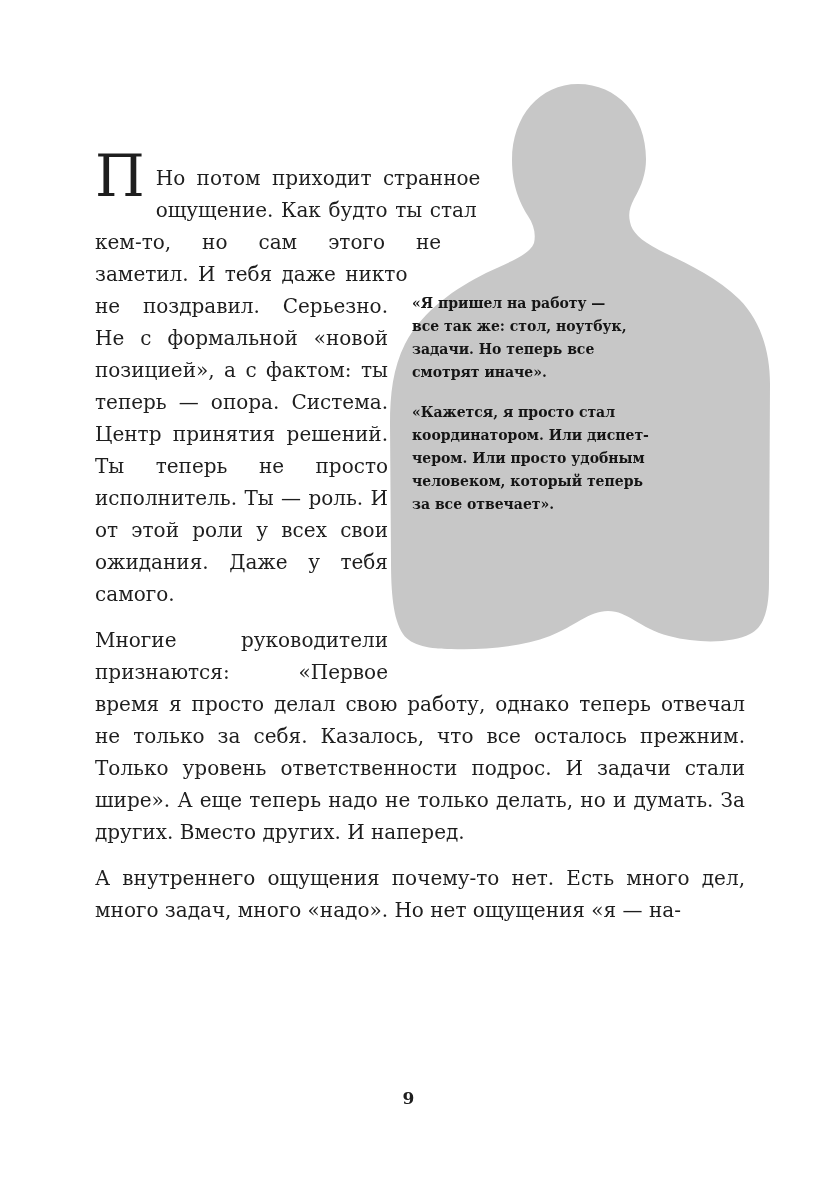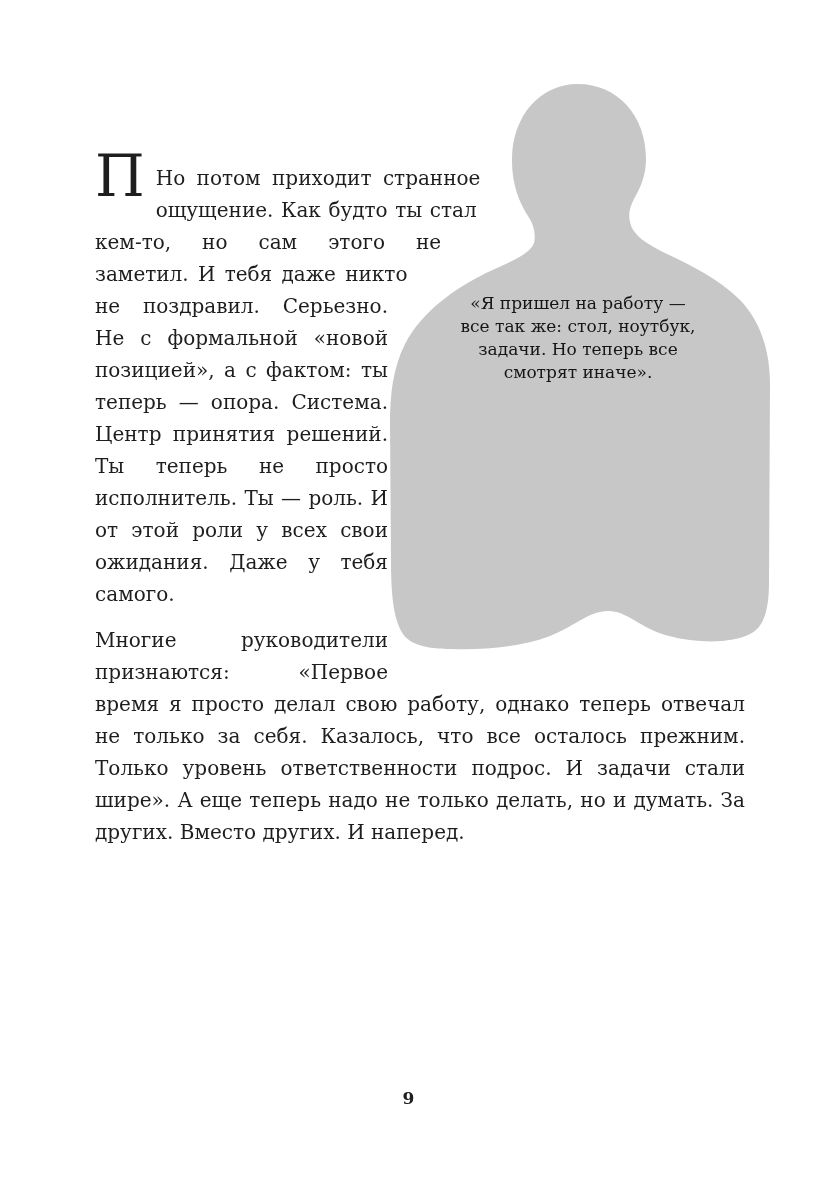--- a/index.html
+++ b/index.html
@@ -21,23 +21,22 @@
     left: 388px;
     top: 82px;
     width: 388px;
     height: 572px;
   }
   .quotes {
     position: absolute;
     left: 412px;
     top: 292px;
     width: 332px;
-    text-align: center;
-    font-weight: 400;
-    font-size: 17px;
+    font-weight: 700;
+    font-size: 14px;
     line-height: 23px;
     color: #151515;
   }
   .quote {
     margin: 0 0 17px 0;
     white-space: pre-line;
   }
   .content {
     position: absolute;
     left: 95px;
@@ -108,24 +107,30 @@
              C240,131 242,125 246,117
              C254,103 258,91 258,77
              C258,33 229,2 190,2 Z" fill="#c7c7c7"></path>
   </svg>
 
   <div class="quotes">
     <p class="quote">«Я пришел на работу —
 все так же: стол, ноутбук,
 задачи. Но теперь все
 смотрят иначе».</p>
+    <p class="quote">«Кажется, я просто стал
+координатором. Или диспет-
+чером. Или просто удобным
+человеком, который теперь
+за все отвечает».</p>
   </div>
 
   <div class="content" lang="ru">
     <div class="wrap-spacer"></div>
     <p class="para"><span class="dropcap">П</span></p>
     <p class="para">Но потом приходит странное ощущение. Как будто ты стал кем-то, но сам этого не заметил. И тебя даже никто не поздравил. Серьезно. Не с формальной «новой позицией», а с фактом: ты теперь — опора. Система. Центр принятия решений. Ты теперь не просто исполнитель. Ты — роль. И от этой роли у всех свои ожидания. Даже у тебя самого.</p>
     <p class="para">Многие руководители признаются: «Первое время я просто делал свою работу, однако теперь отвечал не только за себя. Казалось, что все осталось прежним. Только уровень ответственности подрос. И задачи стали шире». А еще теперь надо не только делать, но и думать. За других. Вместо других. И наперед.</p>
+    <p class="para">А внутреннего ощущения почему-то нет. Есть много дел, много задач, много «надо». Но нет ощущения «я — на-</p>
   </div>
 
   <div class="pagenum">9</div>
 
 </div>
 
 </body></html>

